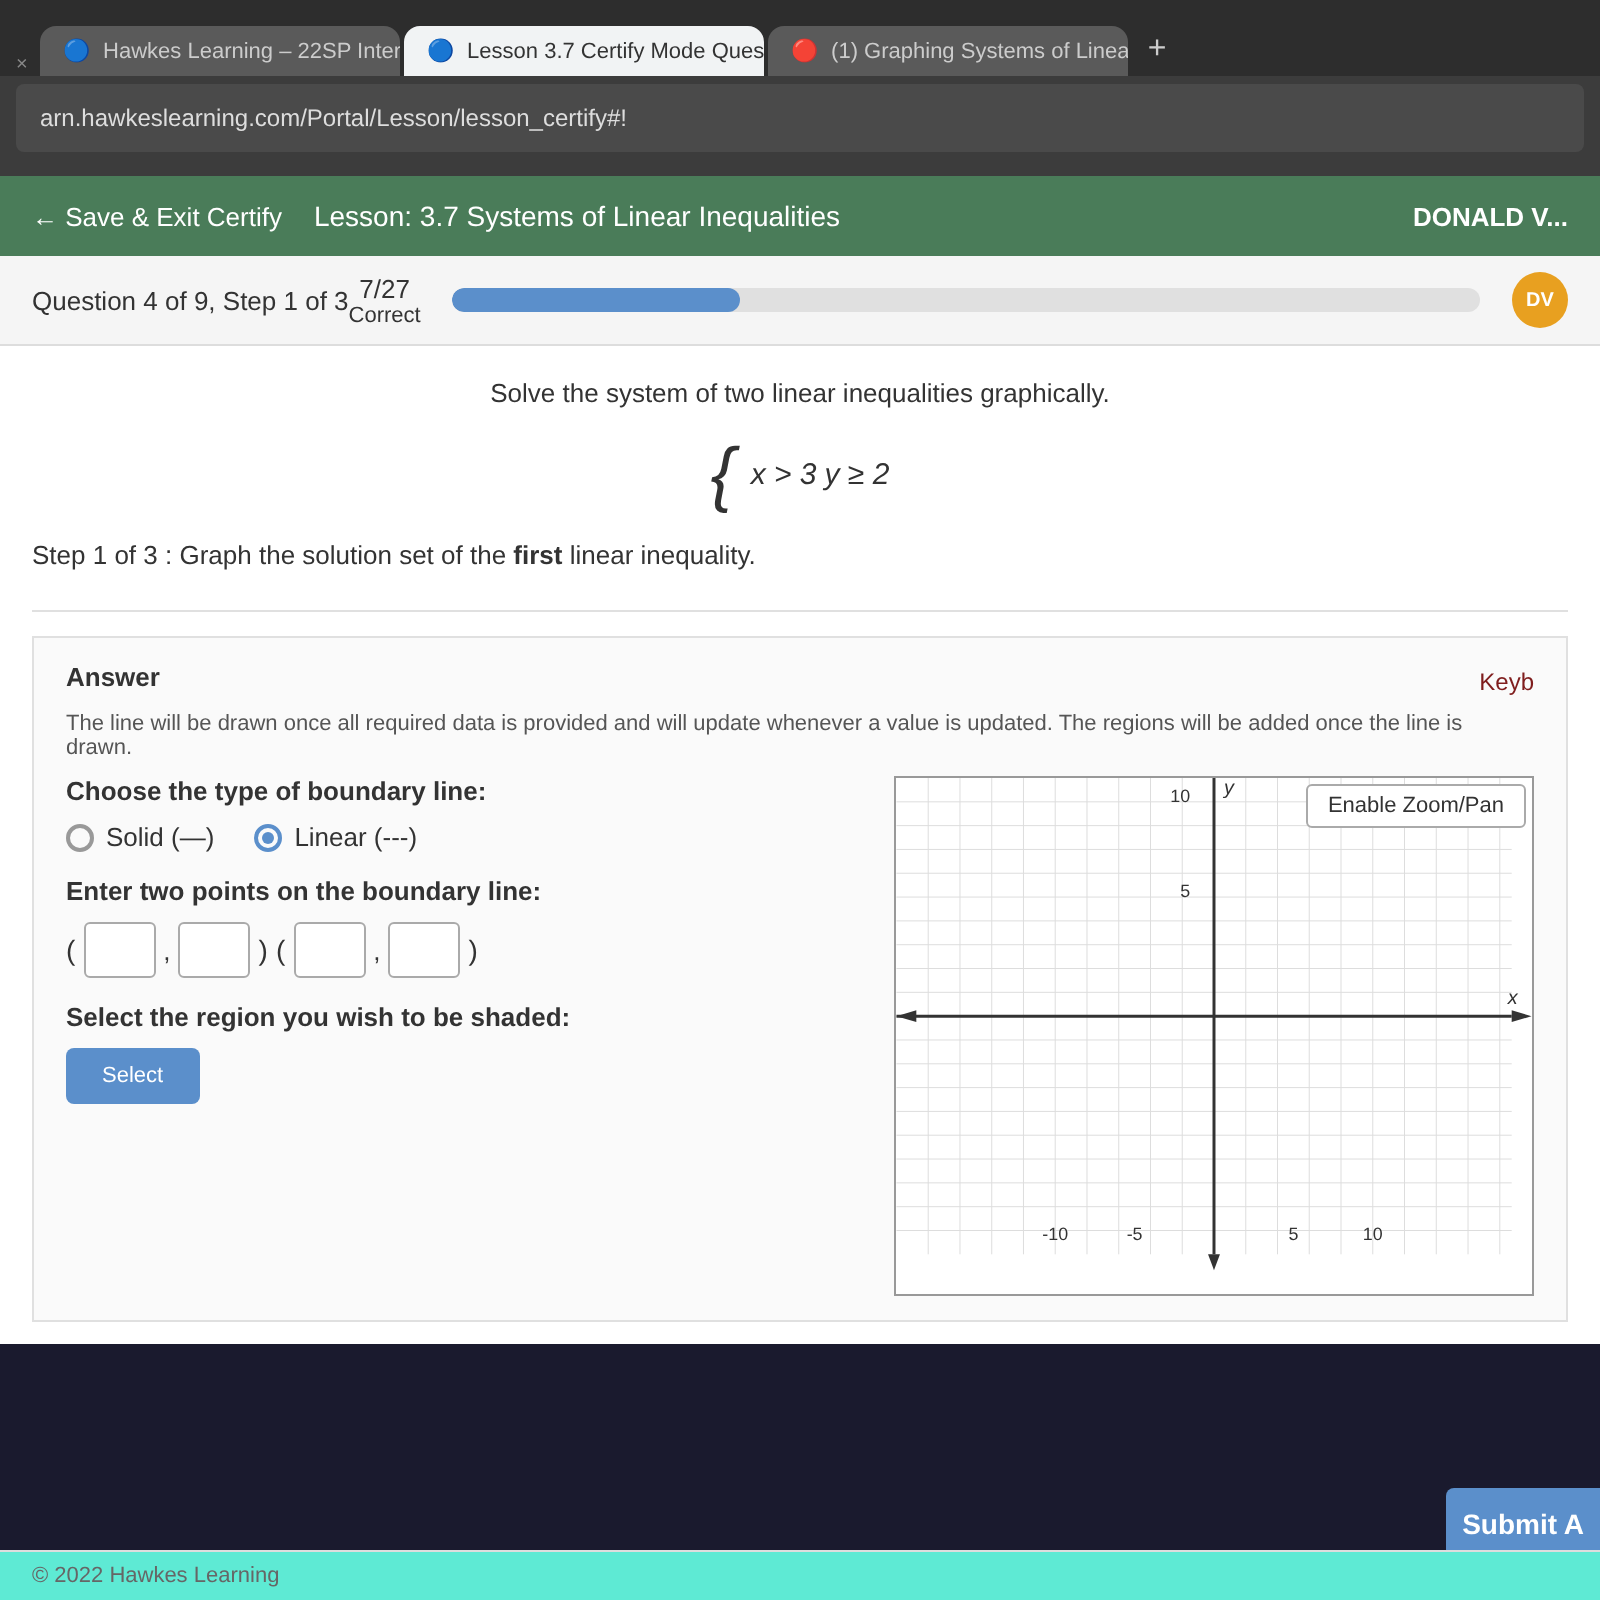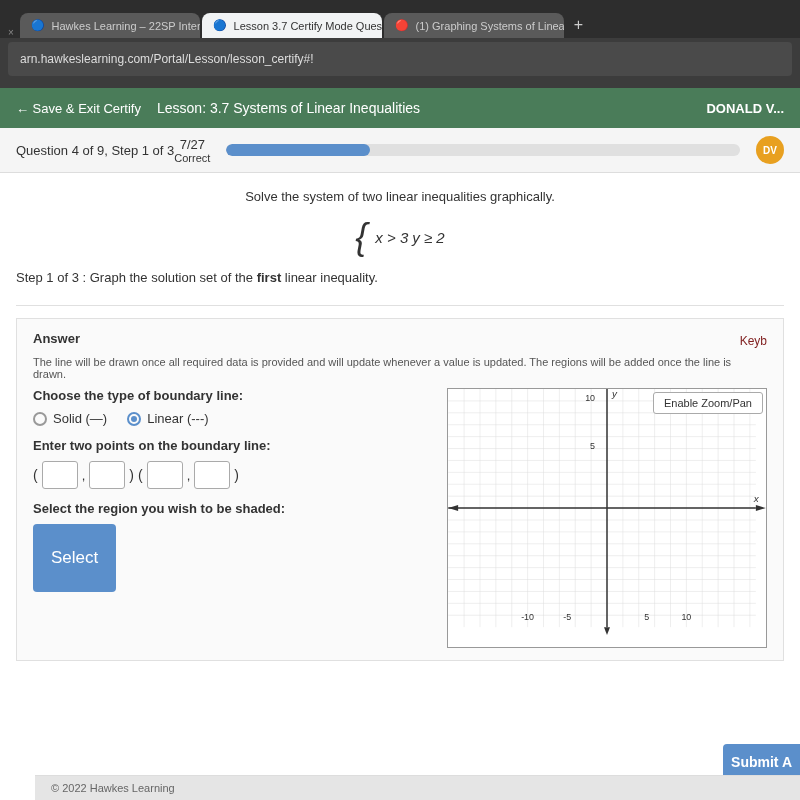--- a/index.html
+++ b/index.html
@@ -8,21 +8,21 @@
     
     .browser-chrome { background: #3c3c3c; height: 88px; }
     .tab-bar { background: #2d2d2d; height: 38px; display: flex; align-items: flex-end; padding: 0 8px; gap: 2px; }
     .tab { background: #f1f3f4; border-radius: 8px 8px 0 0; padding: 6px 12px; font-size: 11px; color: #333; display: flex; align-items: center; gap: 6px; cursor: pointer; white-space: nowrap; overflow: hidden; max-width: 180px; }
     .tab.inactive { background: #5a5a5a; color: #ccc; }
     .tab-add { background: none; border: none; color: #ccc; font-size: 16px; padding: 4px 8px; cursor: pointer; }
     .address-bar { background: #4a4a4a; height: 34px; margin: 4px 8px; border-radius: 4px; padding: 0 12px; display: flex; align-items: center; font-size: 12px; color: #ddd; }
     .tab-x { margin-right: 4px; font-size: 10px; color: #888; cursor: pointer; }
 
     
-    .page { background: #fff; margin: 0; height: 712px; overflow: hidden; }
+    .page { background: #fff; margin: 0; height: 584px; overflow: hidden; }
 
     
     .top-nav { background: #4a7c59; height: 40px; display: flex; align-items: center; padding: 0 16px; justify-content: space-between; }
     .top-nav-left { display: flex; align-items: center; gap: 16px; font-size: 13px; color: #fff; }
     .save-exit { display: flex; align-items: center; gap: 6px; font-size: 13px; color: #fff; cursor: pointer; }
     .lesson-title { font-size: 14px; color: #fff; font-weight: 500; }
     .top-nav-right { font-size: 13px; color: #fff; font-weight: bold; }
 
     
     .question-header { background: #f5f5f5; border-bottom: 1px solid #ddd; padding: 8px 16px; display: flex; align-items: center; justify-content: space-between; }
@@ -64,35 +64,35 @@
     .radio-dot { width: 6px; height: 6px; background: #5b8fcb; border-radius: 50%; }
 
     
     .points-label { font-size: 13px; font-weight: bold; color: #333; margin-bottom: 8px; }
     .points-inputs { display: flex; align-items: center; gap: 4px; font-size: 13px; color: #333; margin-bottom: 12px; }
     .point-input { width: 36px; height: 28px; border: 1px solid #aaa; border-radius: 3px; text-align: center; font-size: 13px; background: #fff; }
     .point-paren { font-size: 14px; }
 
     
     .region-label { font-size: 13px; font-weight: bold; color: #333; margin-bottom: 8px; }
-    .region-btn { background: #5b8fcb; color: #fff; border: none; border-radius: 4px; padding: 24px 18px; font-size: 17px; cursor: pointer; }
+    .region-btn { background: #5b8fcb; color: #fff; border: none; border-radius: 4px; padding: 8px 18px; font-size: 11px; cursor: pointer; }
 
     
     .graph-container { width: 320px; height: 260px; position: relative; flex-shrink: 0; }
     .graph-area { width: 100%; height: 100%; background: #fff; border: 1px solid #999; position: relative; overflow: hidden; }
 
     
     .zoom-pan-btn { position: absolute; top: 4px; right: 4px; background: #fff; border: 1px solid #aaa; border-radius: 3px; padding: 4px 10px; font-size: 11px; color: #333; cursor: pointer; z-index: 10; }
 
     
     .grid-svg { position: absolute; top: 0; left: 0; width: 100%; height: 100%; }
     .submit-btn { background: #5b8fcb; color: #fff; border: none; padding: 10px 20px; font-size: 14px; font-weight: bold; cursor: pointer; border-radius: 4px 0 0 4px; }
 
     
-    .footer { background: #e5e5e5; border-top: 1px solid #ddd; padding: 6px 16px; font-size: 11px; color: #666; position: absolute; bottom: 0; left: 0; right: 0; margin-left: 35px; }
+    .footer { background: #5eead4; border-top: 1px solid #ddd; padding: 6px 16px; font-size: 11px; color: #666; position: absolute; bottom: 0; left: 0; right: 0; }
   </style>
 </head>
 <body>
 
 <div class="browser-chrome">
   <div class="tab-bar">
     <span class="tab-x">×</span>
     <div class="tab inactive">
       <span>🔵</span>
       <span>Hawkes Learning – 22SP Inter...</span>

